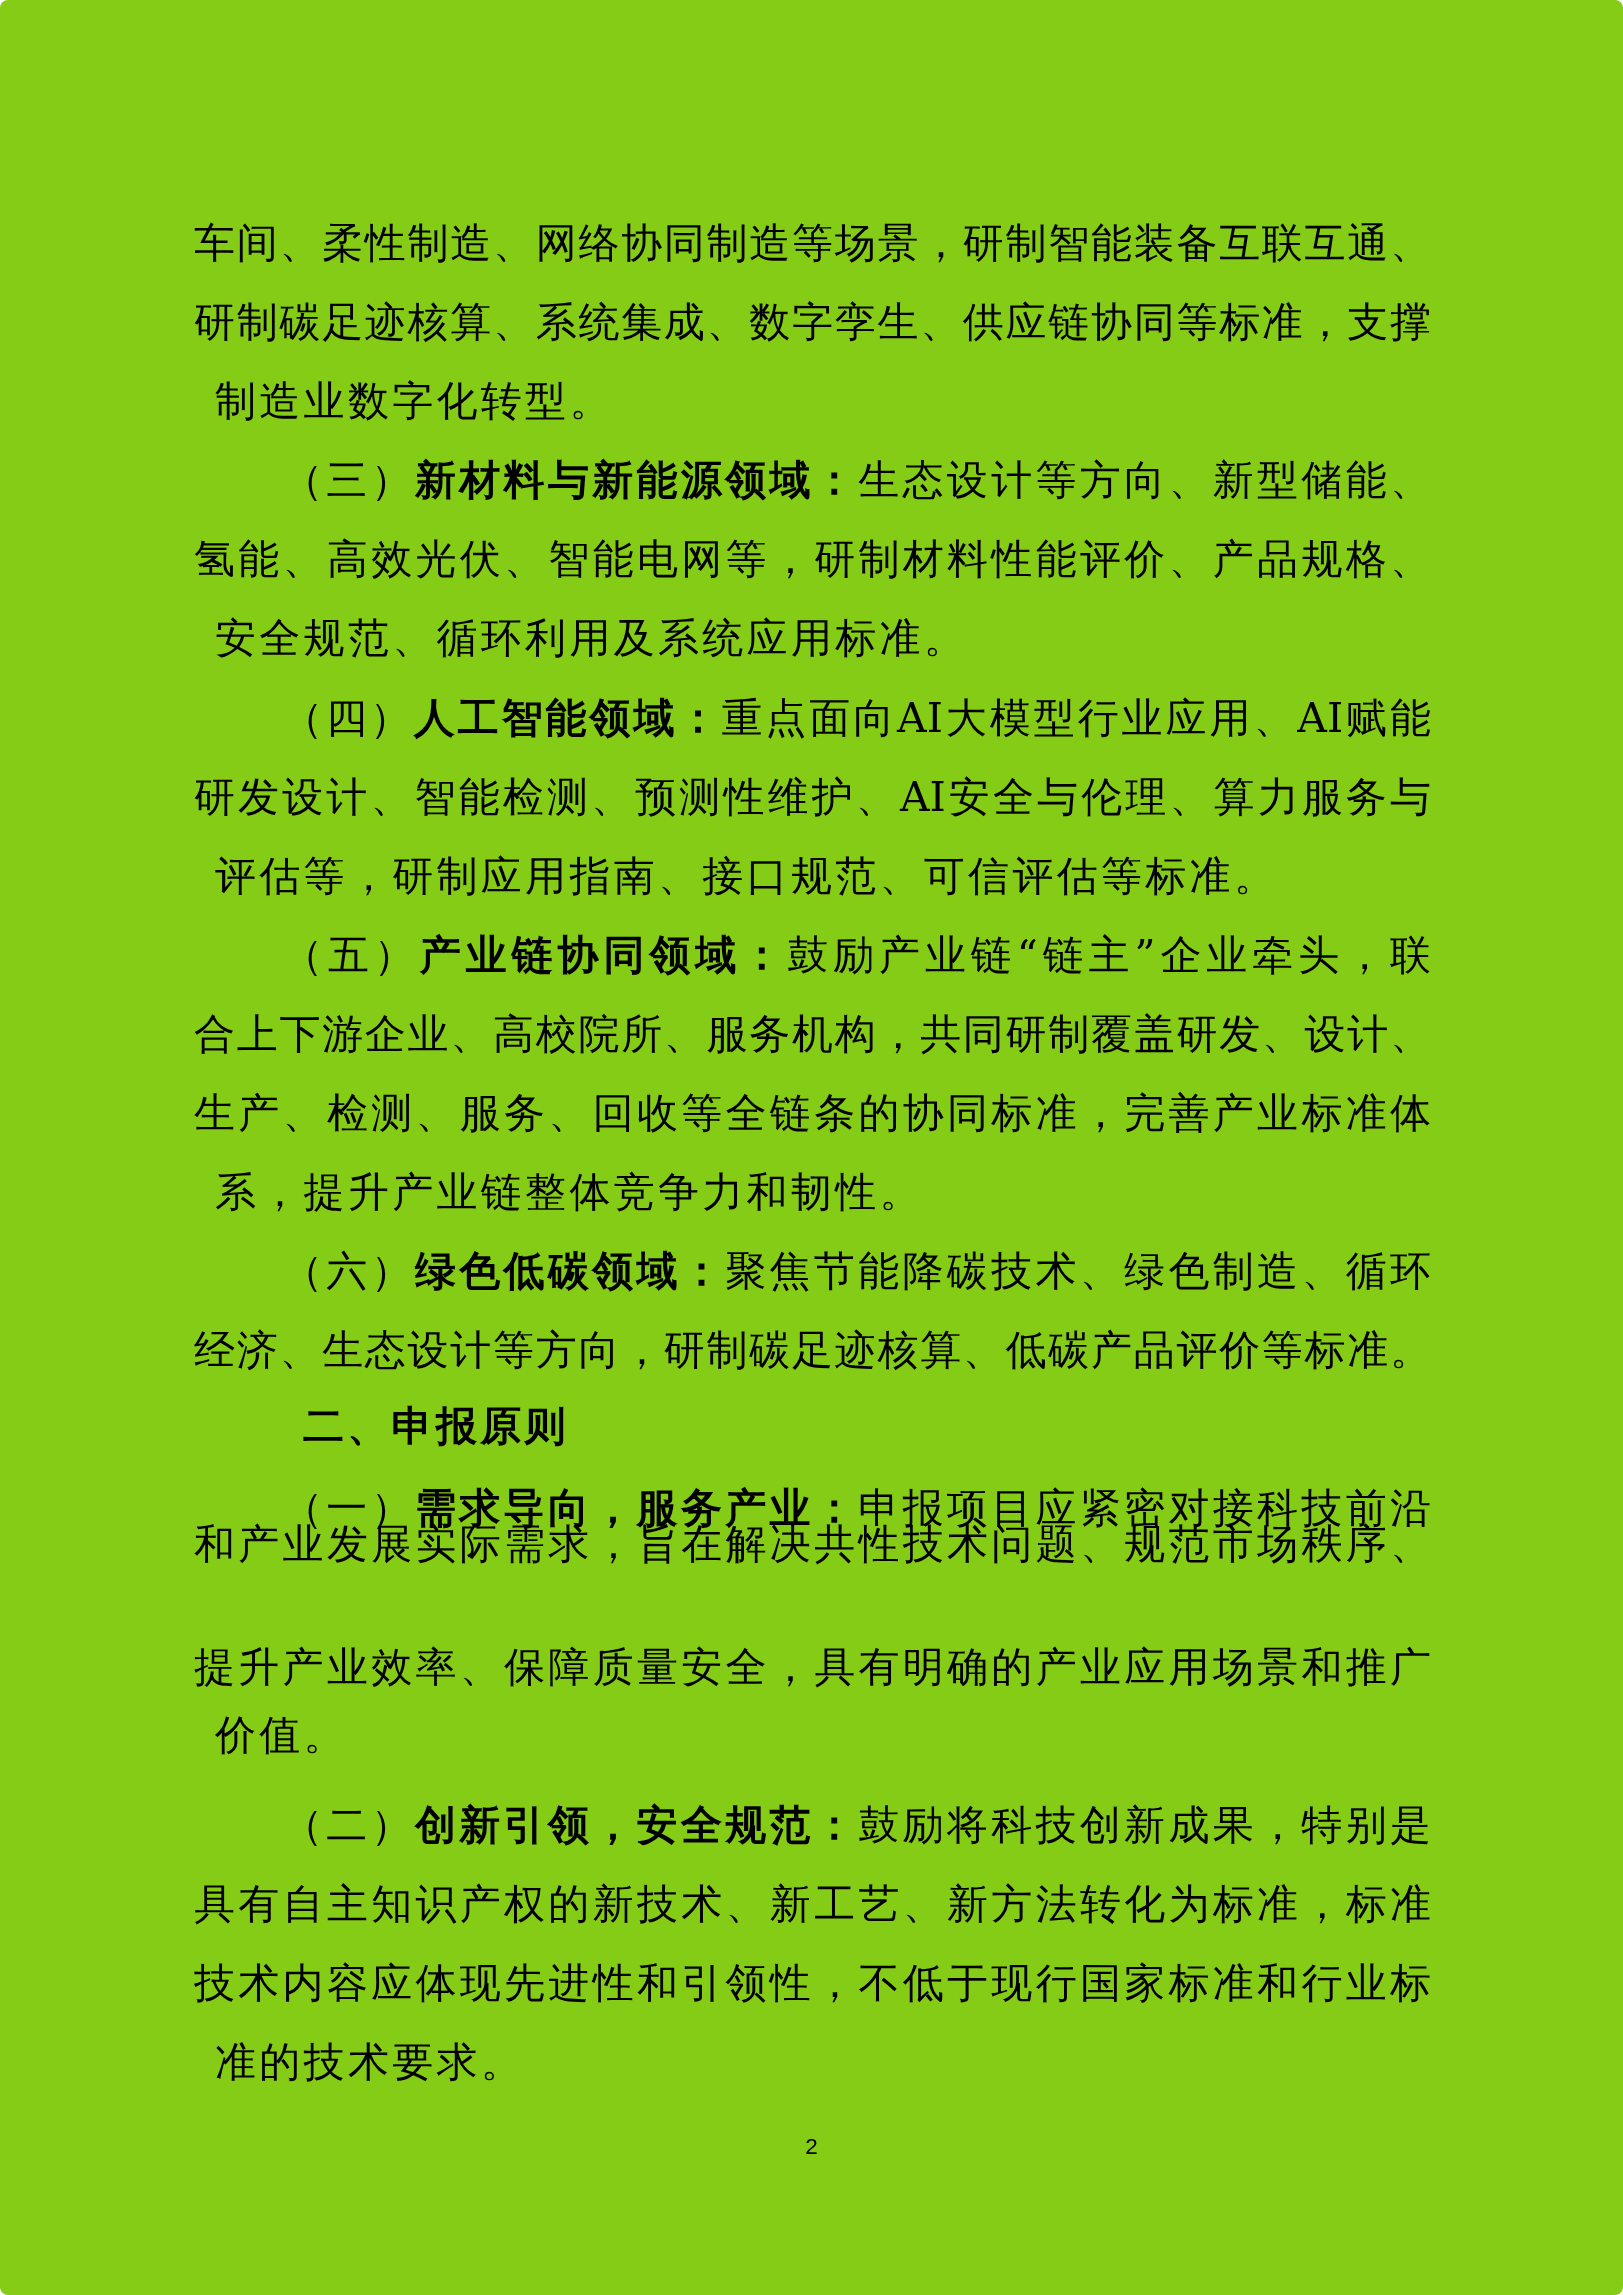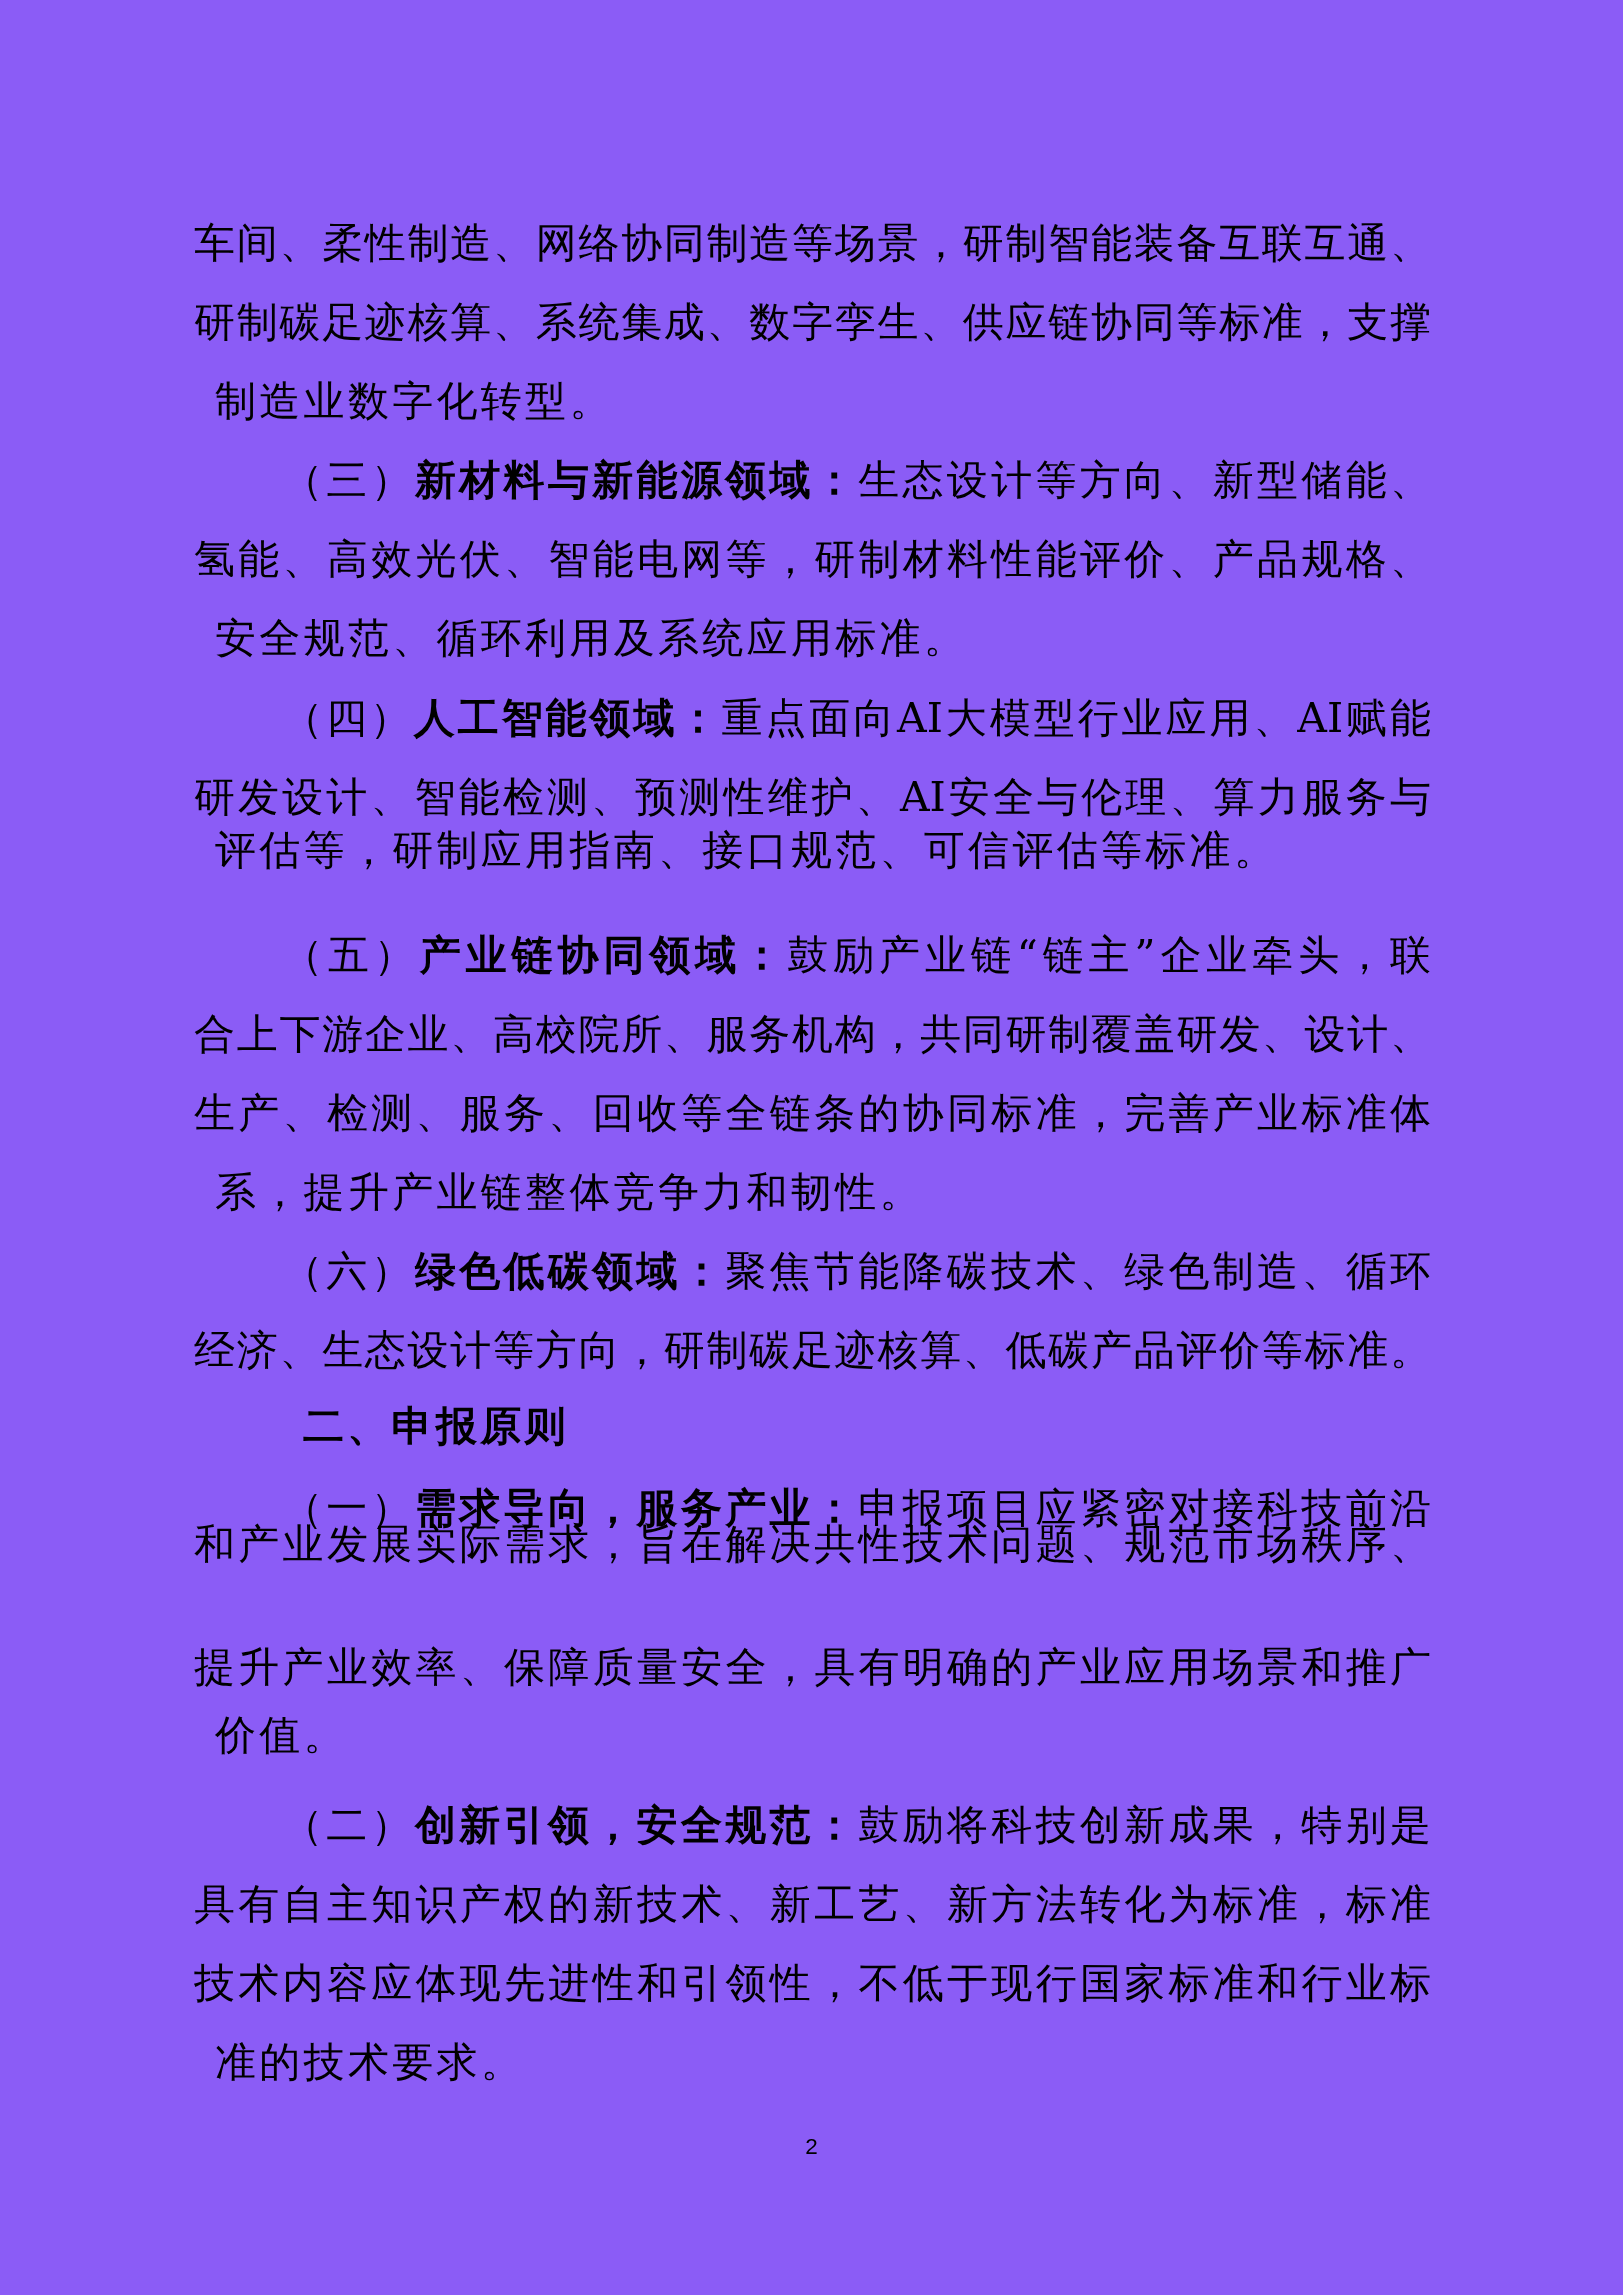--- a/index.html
+++ b/index.html
@@ -14,21 +14,22 @@
       overflow: hidden;
       color: #000000;
       font-family: "DejaVu Serif", "Liberation Serif", serif;
     }
     .page {
       position: absolute;
       left: 0;
       top: 0;
       width: 1623px;
       height: 2295px;
-      background: #8b5cf6;
+      background: #84cc16;
+      border-radius: 8px;
     }
     .body-text {
       position: absolute;
       left: 194px;
       top: 204px;
       width: 1237px;
     }
     .line {
       position: absolute;
       left: 0;
@@ -83,21 +84,21 @@
     <div class="line indent" style="top:237px">
       <span>（三）</span><span class="lead">新材料与新能源领域：</span><span>生态设计等方向、新型储能、</span>
     </div>
     <div class="line" style="top:316px">氢能、高效光伏、智能电网等，研制材料性能评价、产品规格、</div>
     <div class="line last" style="top:395px">安全规范、循环利用及系统应用标准。</div>
 
     <div class="line indent" style="top:475px">
       <span>（四）</span><span class="lead">人工智能领域：</span><span>重点面向AI大模型行业应用、AI赋能</span>
     </div>
     <div class="line" style="top:554px">研发设计、智能检测、预测性维护、AI安全与伦理、算力服务与</div>
-    <div class="line last" style="top:607px">评估等，研制应用指南、接口规范、可信评估等标准。</div>
+    <div class="line last" style="top:633px">评估等，研制应用指南、接口规范、可信评估等标准。</div>
 
     <div class="line indent" style="top:712px">
       <span>（五）</span><span class="lead">产业链协同领域：</span><span>鼓励产业链“链主”企业牵头，联</span>
     </div>
     <div class="line" style="top:791px">合上下游企业、高校院所、服务机构，共同研制覆盖研发、设计、</div>
     <div class="line" style="top:870px">生产、检测、服务、回收等全链条的协同标准，完善产业标准体</div>
     <div class="line last" style="top:949px">系，提升产业链整体竞争力和韧性。</div>
 
     <div class="line indent" style="top:1028px">
       <span>（六）</span><span class="lead">绿色低碳领域：</span><span>聚焦节能降碳技术、绿色制造、循环</span>

